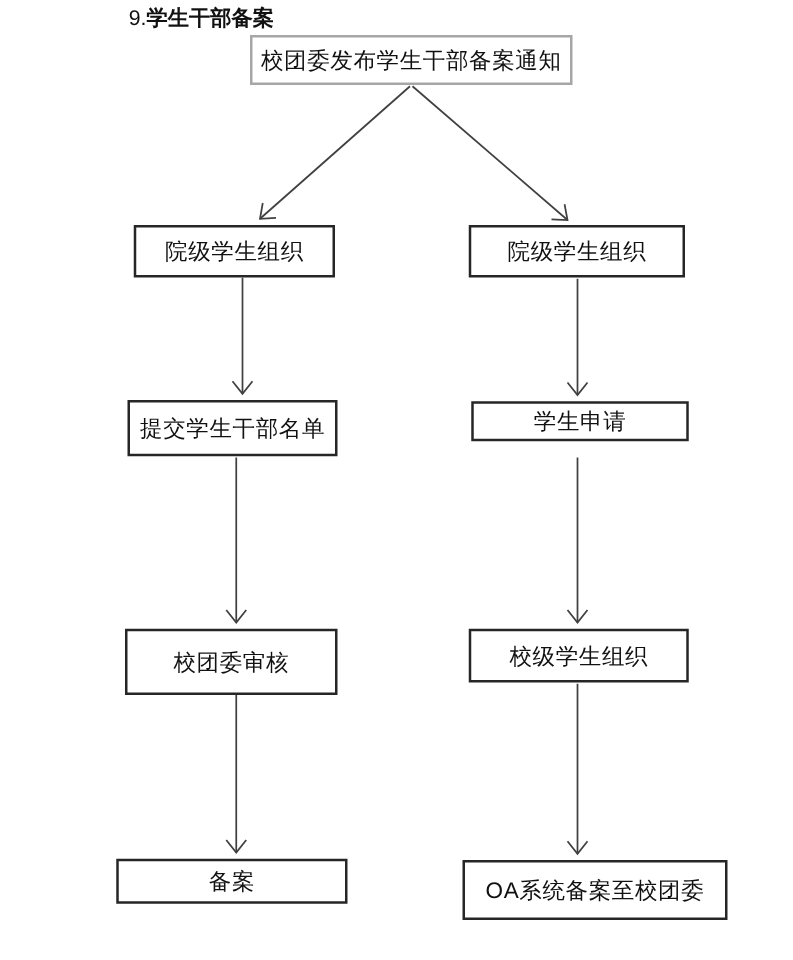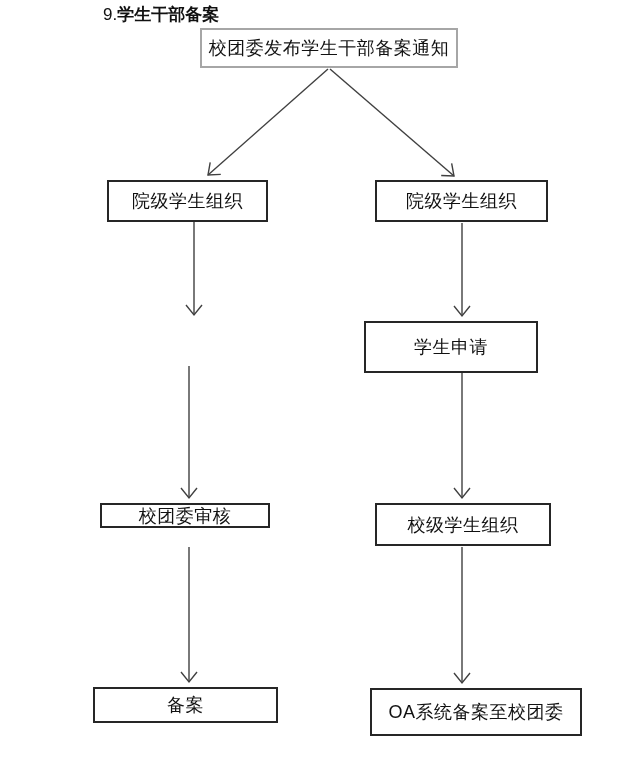--- a/index.html
+++ b/index.html
@@ -35,22 +35,22 @@
     font-size:18px;color:var(--text);
     white-space:nowrap;
     letter-spacing:0.5px;
   }
   .flow-box.top{border-color:var(--top-box-border);}
   
   .b-notice        {left:200px;top:28px; width:258px;height:40px;}
   .b-school-org    {left:107px;top:180px;width:161px;height:42px;}
   .b-college-org   {left:375px;top:180px;width:173px;height:42px;}
   .b-submit-list   {left:102px;top:320px;width:168px;height:45px;}
-  .b-student-apply {left:364px;top:321px;width:174px;height:52px;}
-  .b-school-review {left:100px;top:503px;width:170px;height:25px;}
+  .b-student-apply {left:377px;top:321px;width:174px;height:32px;}
+  .b-school-review {left:100px;top:503px;width:170px;height:53px;}
   .b-college-review{left:375px;top:503px;width:176px;height:43px;}
   .b-filing        {left:93px; top:687px;width:185px;height:36px;}
   .b-oa-filing     {left:370px;top:688px;width:212px;height:48px;}
 </style>
 </head>
 <body>
 
 <div class="page">
 
   <div class="heading">
@@ -78,20 +78,23 @@
   </div>
 
   <div class="flow-box b-school-org">
     <span>院级学生组织</span>
   </div>
 
   <div class="flow-box b-college-org">
     <span>院级学生组织</span>
   </div>
 
+  <div class="flow-box b-submit-list">
+    <span>提交学生干部名单</span>
+  </div>
 
   <div class="flow-box b-student-apply">
     <span>学生申请</span>
   </div>
 
   <div class="flow-box b-school-review">
     <span>校团委审核</span>
   </div>
 
   <div class="flow-box b-college-review">

